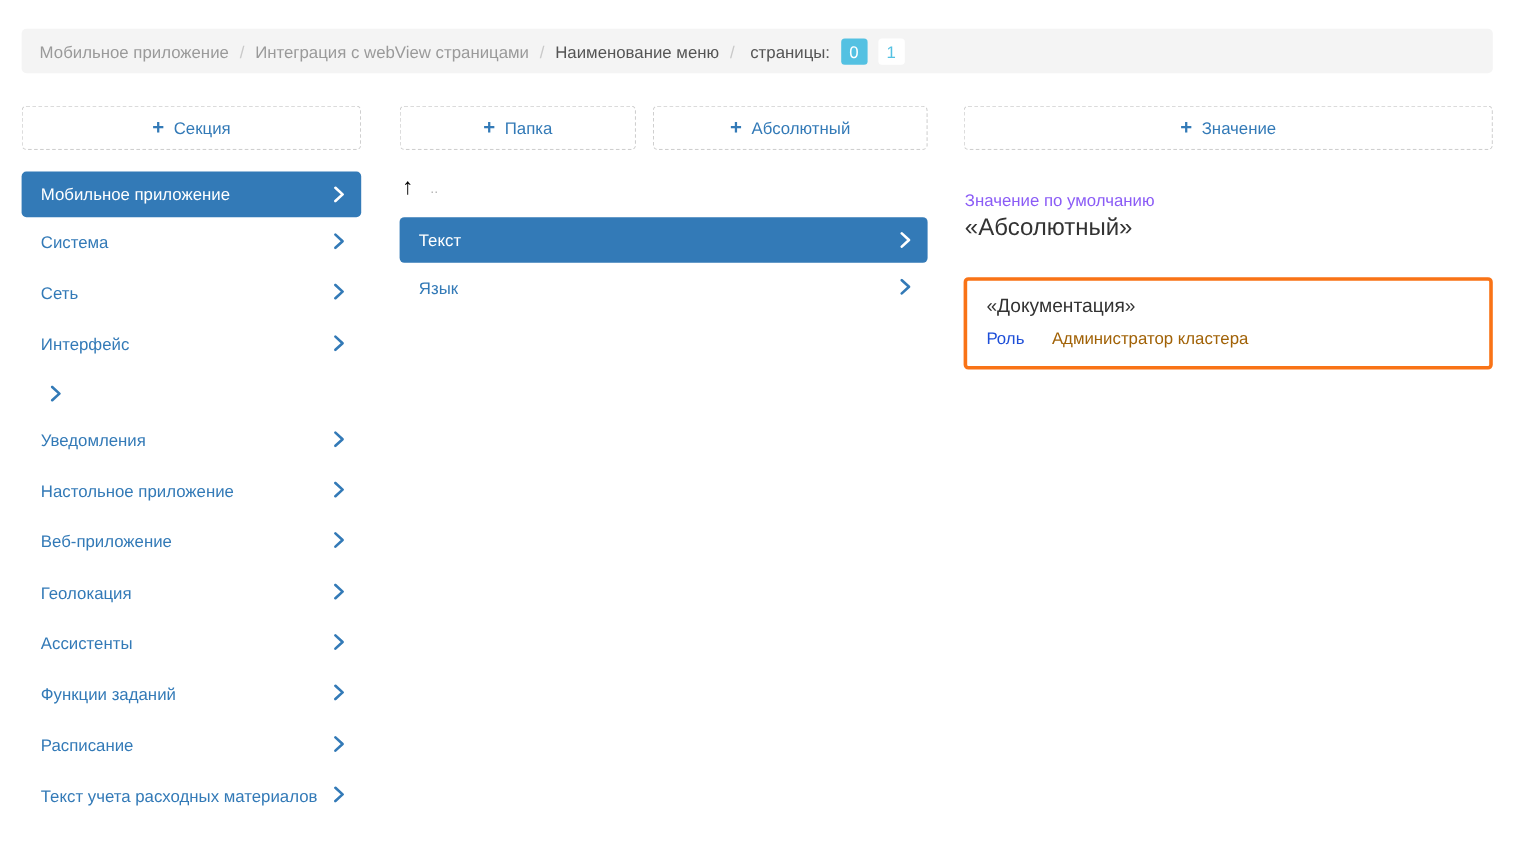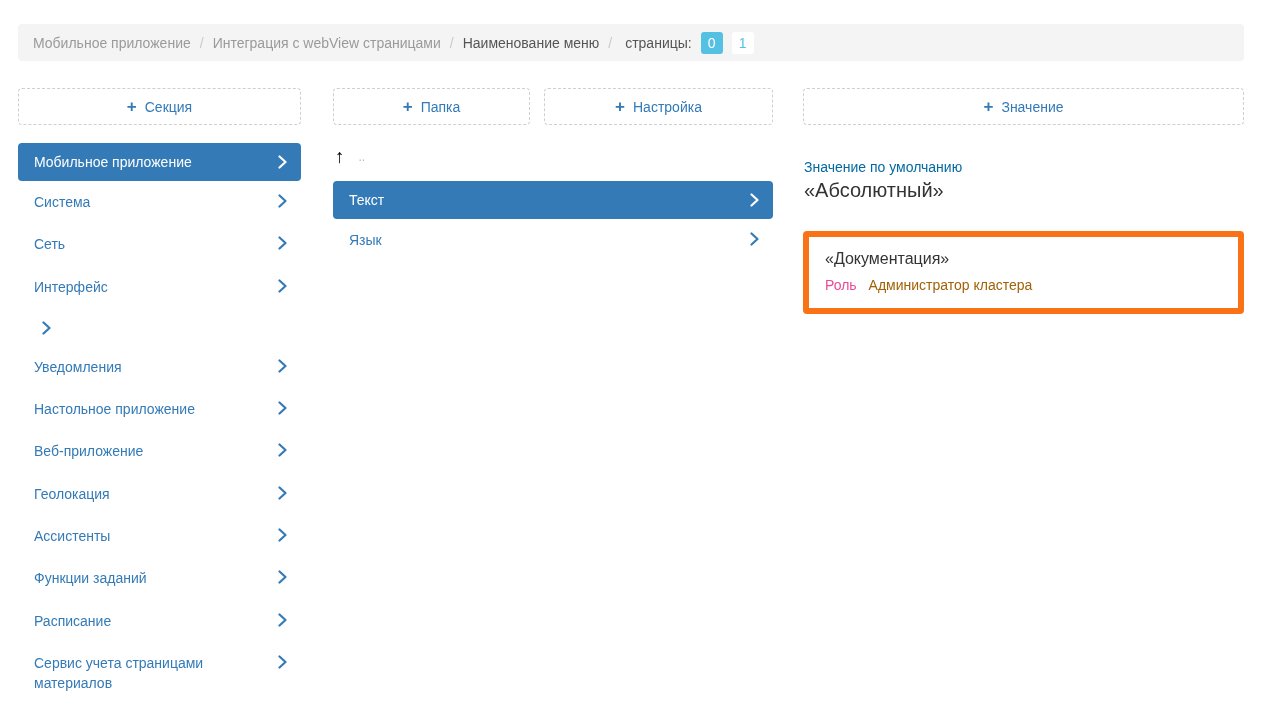--- a/index.html
+++ b/index.html
@@ -91,33 +91,33 @@
     padding: 4px 2px 6px;
     display: flex; align-items: center; gap: 14px;
     cursor: pointer;
   }
   .arrow-up { color: #000; font-size: 19px; font-weight: 700; line-height: 1; }
   .up-dots { color: #b5b5b5; font-size: 12px; }
   .mid-selected { margin-top: 9px; }
 
   
   .default-block { margin-top: 34px; padding-left: 1px; }
-  .default-label { color: #0369a1; }
+  .default-label { color: #8b5cf6; }
   .default-value { color: #333; font-size: 20px; margin-top: 4px; }
   .value-card {
     margin-top: 29px;
-    border: 6px solid #f97316;
+    border: 3px solid #f97316;
     border-radius: 4px;
     padding: 13px 16px 15px;
     cursor: pointer;
     background: #fff;
   }
   .card-title { font-size: 16px; color: #333; }
   .card-role { margin-top: 9px; }
-  .role-label { color: #ec4899; margin-right: 8px; }
+  .role-label { color: #1d4ed8; margin-right: 19px; }
   .role-value { color: #a16207; }
 </style>
 </head>
 <body>
 
 <div class="breadcrumb-bar">
   <span class="crumb-link">Мобильное приложение</span>
   <span class="crumb-sep">/</span>
   <span class="crumb-link">Интеграция с webView страницами</span>
   <span class="crumb-sep">/</span>
@@ -227,39 +227,39 @@
       </div>
       <div class="nav-item">
         <span class="row-label">Расписание</span>
         <span class="chevron">
             <svg width="9" height="14" viewBox="0 0 9 14">
               <path d="M1.5 1.5l6 5.5-6 5.5" stroke="currentColor" stroke-width="2.2" fill="none" stroke-linecap="round" stroke-linejoin="round"></path>
             </svg>
           </span>
       </div>
       <div class="nav-item">
-        <span class="row-label">Сервис учета страницами материалов</span>
+        <span class="row-label">Текст учета расходных материалов</span>
         <span class="chevron">
             <svg width="9" height="14" viewBox="0 0 9 14">
               <path d="M1.5 1.5l6 5.5-6 5.5" stroke="currentColor" stroke-width="2.2" fill="none" stroke-linecap="round" stroke-linejoin="round"></path>
             </svg>
           </span>
       </div>
     </div>
   </div>
 
   <div class="col-mid">
     <div class="mid-btn-row">
       <div class="add-btn">
         <span class="plus-glyph">+</span>
         <span>Папка</span>
       </div>
       <div class="add-btn">
         <span class="plus-glyph">+</span>
-        <span>Настройка</span>
+        <span>Абсолютный</span>
       </div>
     </div>
 
     <div class="up-row">
       <span class="arrow-up">↑</span>
       <span class="up-dots">..</span>
     </div>
 
     <div class="nav-item selected mid-selected">
       <span class="row-label">Текст</span>

